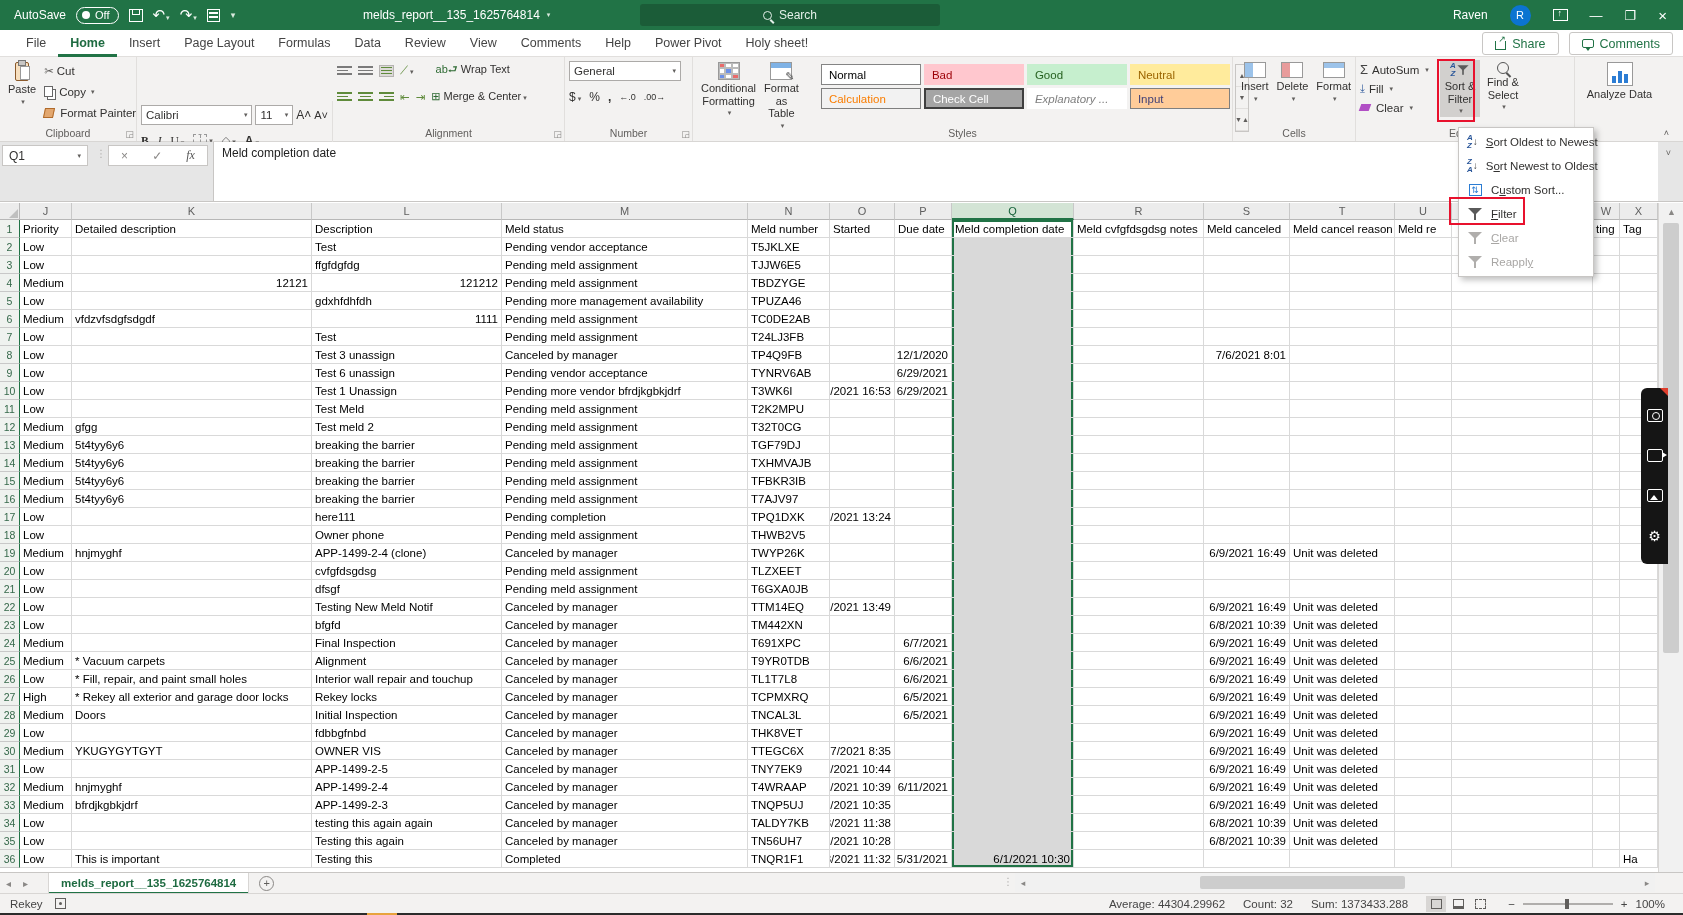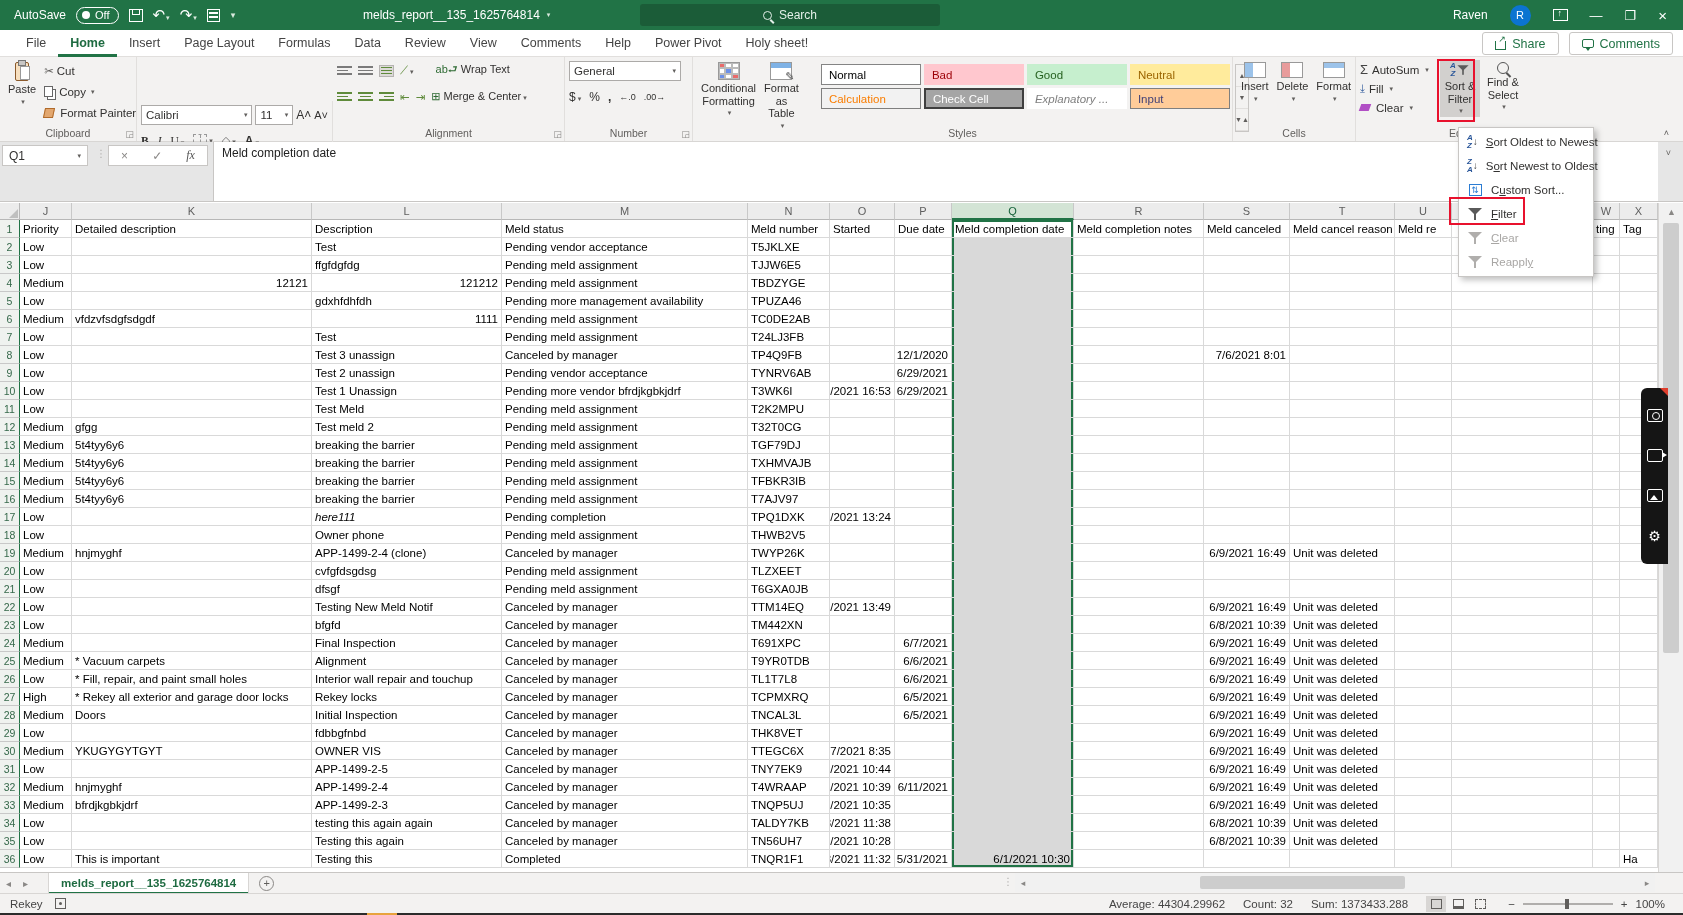--- a/index.html
+++ b/index.html
@@ -447,20 +447,30 @@
         </div>
         <div class="bigbtn" style="width:46px;">
           <span class="find-icon"></span>
           <span>Find &amp; Select</span>
             <span class="caret">▾</span>
         </div>
       </div>
       <div class="rgroup-label">Editing</div>
     </div>
 
+    <div class="rgroup" style="width:90px; border-left:1px solid #e1dfdd; border-right:none;">
+      <div class="bigbtn">
+        <span class="analyze-icon">
+            <i style="height:7px;"></i>
+            <i style="height:12px;"></i>
+            <i style="height:9px;"></i>
+          </span>
+        <span>Analyze Data</span>
+      </div>
+    </div>
     <span class="collapse-ribbon">˄</span>
   </div>
 
   <div class="fbar">
     <div class="namebox">
       <span>Q1</span>
         <span class="caret">▾</span>
     </div>
     <span class="dots3">⋮</span>
     <div class="fx-strip">
@@ -496,21 +506,21 @@
       <div class="g-row">
         <div class="g-rowhdr">1</div>
         <div class="g-cell" style="width: 52px;">Priority</div>
         <div class="g-cell" style="width: 240px;">Detailed description</div>
         <div class="g-cell" style="width: 190px;">Description</div>
         <div class="g-cell" style="width: 246px;">Meld status</div>
         <div class="g-cell" style="width: 82px;">Meld number</div>
         <div class="g-cell" style="width: 65px;">Started</div>
         <div class="g-cell" style="width: 57px;">Due date</div>
         <div class="g-cell qcol qtop" style="width: 122px;">Meld completion date</div>
-        <div class="g-cell" style="width: 130px;">Meld completion notes</div>
+        <div class="g-cell" style="width: 130px;">Meld cvfgfdsgdsg notes</div>
         <div class="g-cell" style="width: 86px;">Meld canceled</div>
         <div class="g-cell" style="width: 105px;">Meld cancel reason</div>
         <div class="g-cell" style="width: 57px;">Meld re</div>
         <div class="g-cell" style="width: 141px;"></div>
         <div class="g-cell" style="width: 27px;">ting</div>
         <div class="g-cell" style="width: 38px;">Tag</div>
       </div>
       <div class="g-row">
         <div class="g-rowhdr">2</div>
         <div class="g-cell" style="width: 52px;">Low</div>
@@ -634,21 +644,21 @@
         <div class="g-cell" style="width: 105px;"></div>
         <div class="g-cell" style="width: 57px;"></div>
         <div class="g-cell" style="width: 141px;"></div>
         <div class="g-cell" style="width: 27px;"></div>
         <div class="g-cell" style="width: 38px;"></div>
       </div>
       <div class="g-row">
         <div class="g-rowhdr">9</div>
         <div class="g-cell" style="width: 52px;">Low</div>
         <div class="g-cell" style="width: 240px;"></div>
-        <div class="g-cell" style="width: 190px;">Test 2 unassign</div>
+        <div class="g-cell" style="width: 190px;">Test 6 unassign</div>
         <div class="g-cell" style="width: 246px;">Pending vendor acceptance</div>
         <div class="g-cell" style="width: 82px;">TYNRV6AB</div>
         <div class="g-cell" style="width: 65px;"></div>
         <div class="g-cell rt" style="width: 57px;">6/29/2021</div>
         <div class="g-cell qcol" style="width: 122px;"></div>
         <div class="g-cell" style="width: 130px;"></div>
         <div class="g-cell" style="width: 86px;"></div>
         <div class="g-cell" style="width: 105px;"></div>
         <div class="g-cell" style="width: 57px;"></div>
         <div class="g-cell" style="width: 141px;"></div>
@@ -778,21 +788,21 @@
         <div class="g-cell" style="width: 105px;"></div>
         <div class="g-cell" style="width: 57px;"></div>
         <div class="g-cell" style="width: 141px;"></div>
         <div class="g-cell" style="width: 27px;"></div>
         <div class="g-cell" style="width: 38px;"></div>
       </div>
       <div class="g-row">
         <div class="g-rowhdr">17</div>
         <div class="g-cell" style="width: 52px;">Low</div>
         <div class="g-cell" style="width: 240px;"></div>
-        <div class="g-cell" style="width: 190px; font-style: italic;">here111</div>
+        <div class="g-cell" style="width: 190px;">here111</div>
         <div class="g-cell" style="width: 246px;">Pending completion</div>
         <div class="g-cell" style="width: 82px;">TPQ1DXK</div>
         <div class="g-cell rt" style="width: 65px;">6/21/2021 13:24</div>
         <div class="g-cell" style="width: 57px;"></div>
         <div class="g-cell qcol" style="width: 122px;"></div>
         <div class="g-cell" style="width: 130px;"></div>
         <div class="g-cell" style="width: 86px;"></div>
         <div class="g-cell" style="width: 105px;"></div>
         <div class="g-cell" style="width: 57px;"></div>
         <div class="g-cell" style="width: 141px;"></div>

